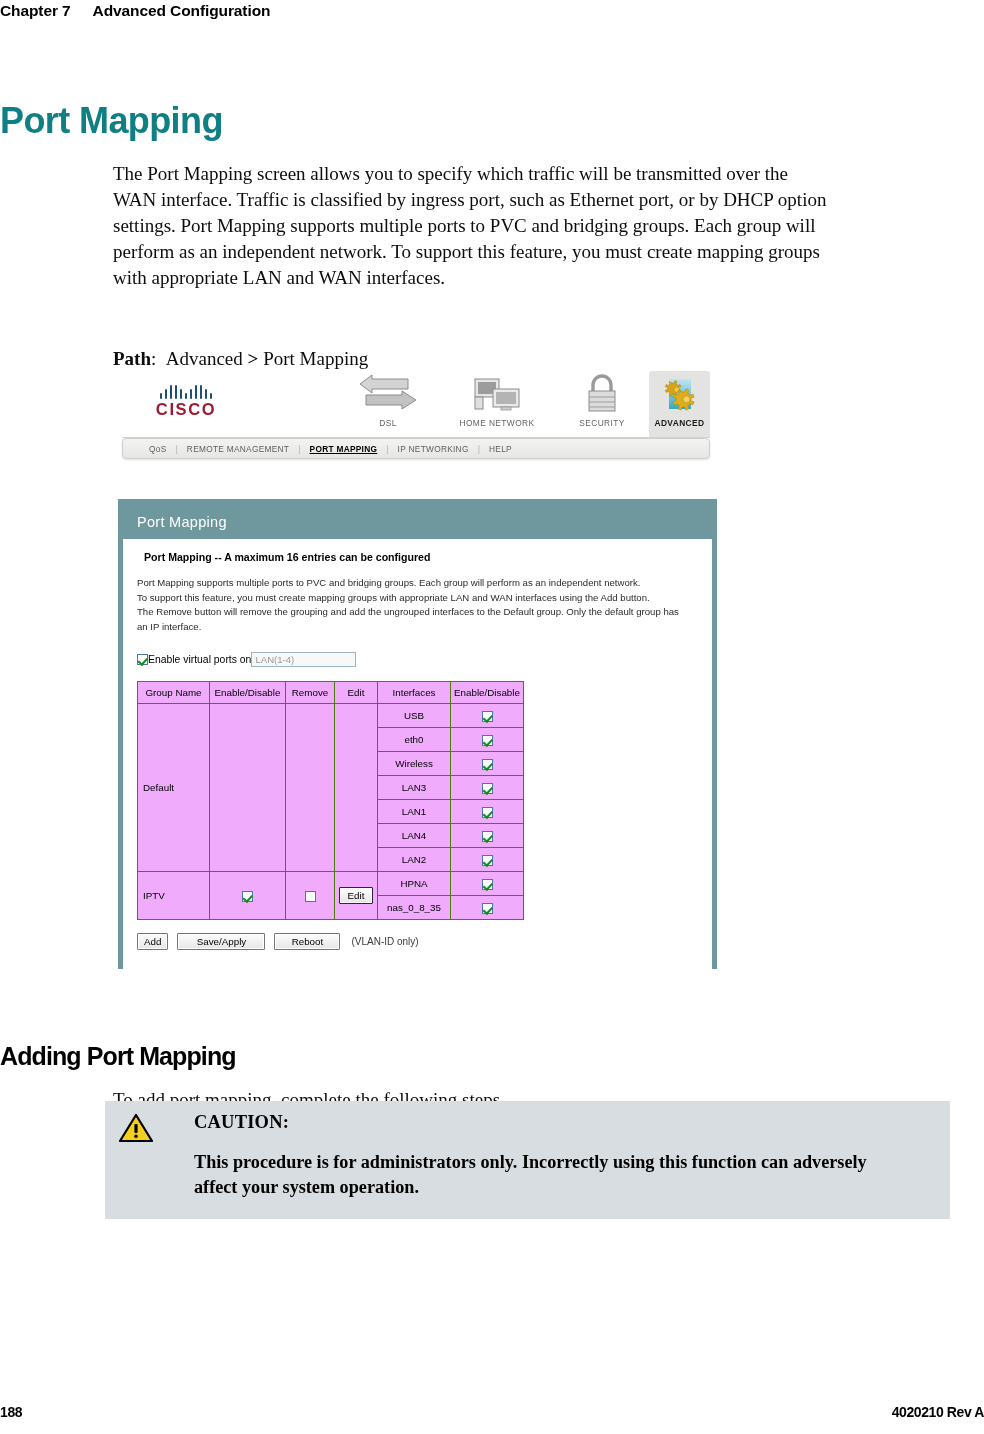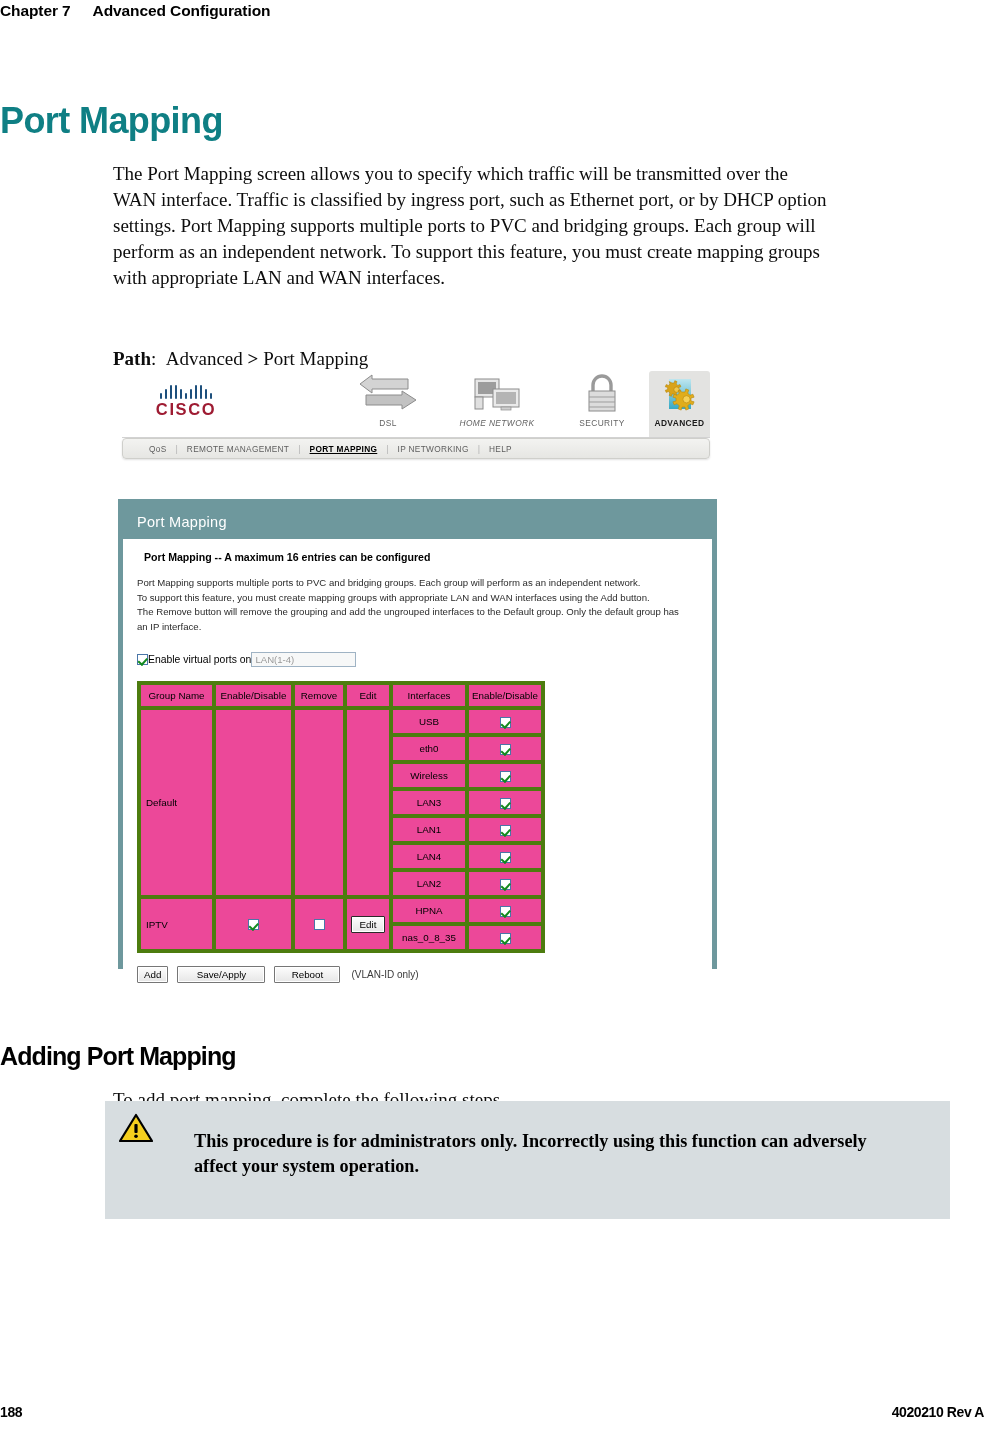--- a/index.html
+++ b/index.html
@@ -254,26 +254,26 @@
 
   
   .pm-table {
     border-collapse: collapse;
     margin-top: 14px;
     font-family: "Liberation Sans", sans-serif;
     font-size: 9.8px;
     color: #000;
   }
   .pm-table td, .pm-table th {
-    border: 4px solid #4d7c0f;
+    border: 1px solid #4d7c0f;
     padding: 0;
     text-align: center;
     font-weight: normal;
     height: 23px;
-    background: #ec4899;
+    background: #f0abfc;
   }
   .pm-table th { height: 21px; }
   .c-group  { width: 71px; }
   .c-en1    { width: 75px; }
   .c-rem    { width: 48px; }
   .c-edit   { width: 42px; }
   .c-intf   { width: 72px; }
   .c-en2    { width: 72px; }
   .pm-table td.left-pad { text-align: left; padding-left: 5px; }
 
@@ -395,21 +395,21 @@
     <div class="nav-item" style="left:223px;width:86px;text-align:center;">
       <div class="nav-ico">
         <svg width="60" height="42" viewBox="0 0 60 42">
           <path d="M14 6 L14 2 L2 11 L14 20 L14 16 L50 16 L50 6 Z" fill="#d3d3d3" stroke="#8c8c8c" stroke-width="1"></path>
           <path d="M44 22 L44 18 L58 27 L44 36 L44 32 L8 32 L8 22 Z" fill="#c2c2c2" stroke="#8c8c8c" stroke-width="1"></path>
         </svg>
       </div>
       <div class="nav-lbl">DSL</div>
     </div>
 
-    <div class="nav-item" style="left:320px;width:110px;font-style:italic;">
+    <div class="nav-item" style="left:320px;width:110px;">
       <div class="nav-ico">
         <svg width="56" height="42" viewBox="0 0 56 42">
           <rect x="6" y="6" width="24" height="18" fill="#e6e6e6" stroke="#8c8c8c" stroke-width="1"></rect>
           <rect x="9" y="9" width="18" height="12" fill="#9c9c9c"></rect>
           <rect x="6" y="24" width="8" height="12" fill="#e0e0e0" stroke="#8c8c8c" stroke-width="1"></rect>
           <rect x="24" y="16" width="26" height="18" fill="#eaeaea" stroke="#8c8c8c" stroke-width="1"></rect>
           <rect x="27" y="19" width="20" height="12" fill="#b4b4b4"></rect>
           <rect x="32" y="34" width="10" height="3" fill="#cfcfcf" stroke="#8c8c8c" stroke-width="0.7"></rect>
         </svg>
       </div>
@@ -562,18 +562,19 @@
 
 <div class="caution">
   <div class="caution-icon">
     <svg width="34" height="30" viewBox="0 0 34 30">
       <path d="M17 2 L33 28 L1 28 Z" fill="#f5cf1e" stroke="#000000" stroke-width="2.2" stroke-linejoin="round"></path>
       <rect x="15.4" y="11" width="3.2" height="9" rx="1" fill="#000"></rect>
       <circle cx="17" cy="23.3" r="1.8" fill="#000"></circle>
     </svg>
   </div>
   <div class="caution-body">
+    <div class="caution-title">CAUTION:</div>
     <div class="caution-text">This procedure is for administrators only. Incorrectly using this function can adversely affect your system operation.</div>
   </div>
 </div>
 
 <div class="footer-left">188</div>
 <div class="footer-right">4020210 Rev A</div>
 
 </body></html>

